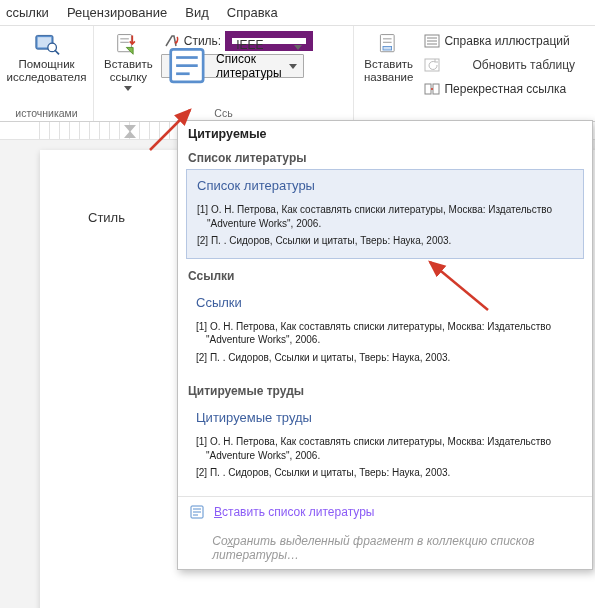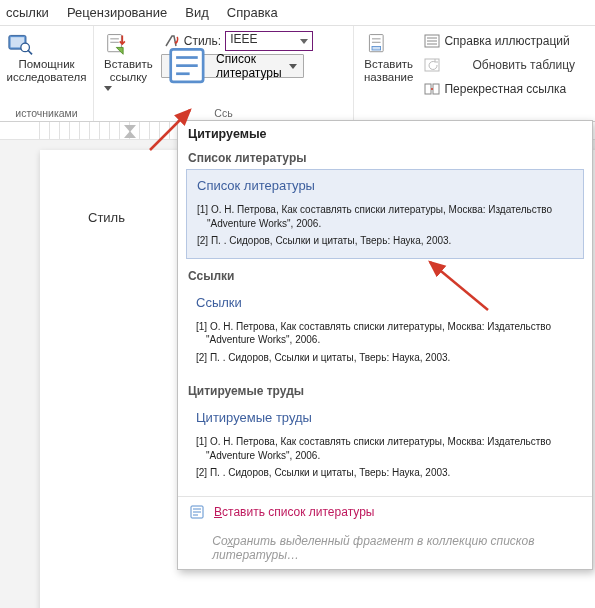--- a/index.html
+++ b/index.html
@@ -39,34 +39,34 @@
     position: relative;
   }
   .group-upper { flex: 1; display: flex; align-items: flex-start; gap: 4px; }
   .group-label {
     font-size: 10.5px;
     color: #666;
     text-align: center;
     padding-top: 1px;
   }
   .big-btn {
-    display: flex; flex-direction: column; align-items: flex-start;
+    display: flex; flex-direction: column; align-items: center;
     gap: 2px; padding: 2px 4px; cursor: default;
     font-size: 11.5px; color: #333; text-align: center;
     line-height: 1.15;
   }
   .big-btn .ic { width: 28px; height: 24px; }
   .mini-row {
     display: flex; align-items: center; gap: 4px;
     font-size: 12px; color: #333; height: 22px;
     padding: 0 3px;
   }
   .mini-row .ic { width: 16px; height: 16px; }
   .style-select {
-    border: 1px solid #701a75; background: #fff; height: 20px;
+    border: 7px solid #701a75; background: #fff; height: 20px;
     font-size: 12px; padding: 0 14px 0 4px; min-width: 88px;
     position: relative;
   }
   .style-select::after {
     content: ""; position: absolute; right: 4px; top: 7px;
     border-left: 4px solid transparent; border-right: 4px solid transparent;
     border-top: 5px solid #666;
   }
   .biblio-btn {
     display: flex; align-items: center; gap: 5px;
@@ -129,21 +129,21 @@
   }
   .preview .entry {
     font-size: 10px; color: #222; line-height: 1.35;
     margin: 4px 0 4px 10px; text-indent: -10px;
   }
   .dd-footer {
     border-top: 1px solid #e3e3e3;
   }
   .dd-item {
     display: flex; align-items: center; gap: 8px;
-    padding: 7px 12px; font-size: 12px; color: #be185d;
+    padding: 7px 12px; font-size: 12px; color: #8b5cf6;
   }
   .dd-item .ic { width: 16px; height: 16px; }
   .dd-item.disabled { color: #9a9a9a; }
   .chev {
     display: inline-block; width: 0; height: 0;
     border-left: 4px solid transparent; border-right: 4px solid transparent;
     border-top: 5px solid #555;
   }
   .u { text-decoration: underline; }
 </style>

